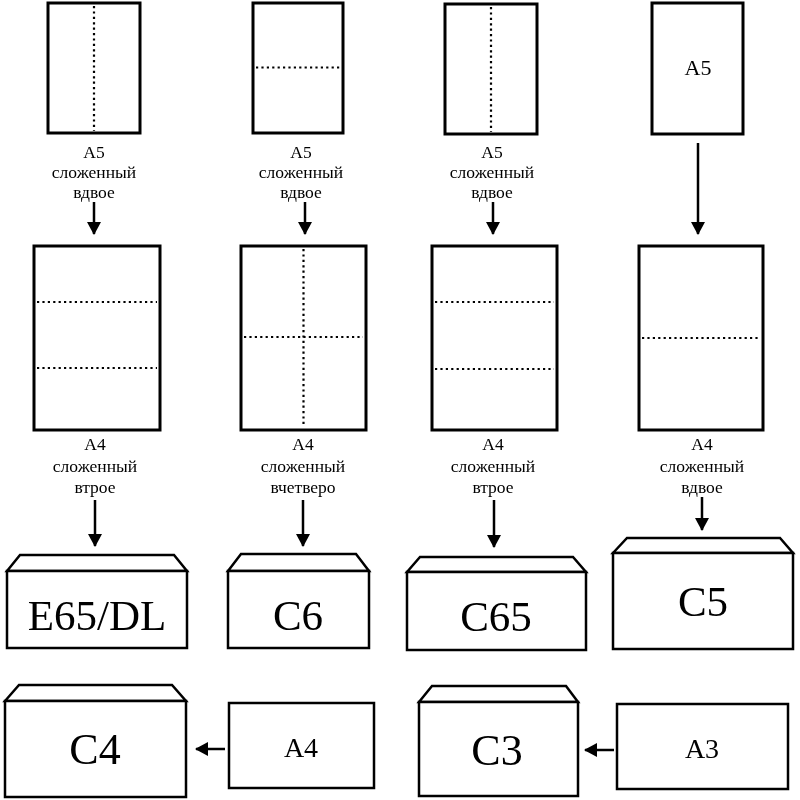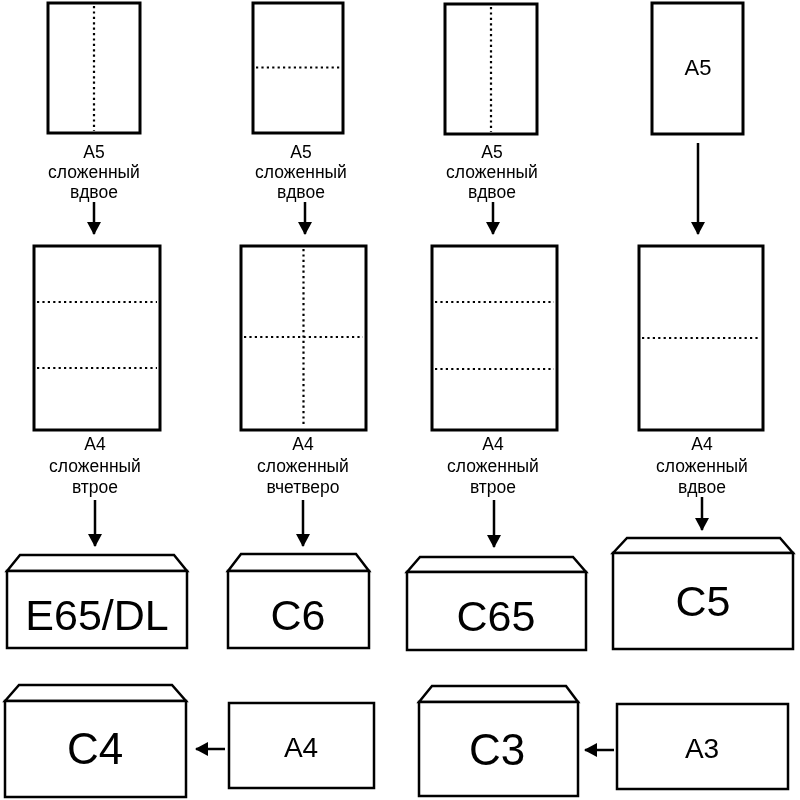--- a/index.html
+++ b/index.html
@@ -1,20 +1,20 @@
 <!DOCTYPE html>
 <html><head>
 <meta charset="utf-8">
 <style>
   html, body { margin: 0; padding: 0; background: #ffffff; }
   .stage {
     position: relative;
     width: 800px; height: 800px;
     background: #ffffff;
-    font-family: Liberation Sans, sans-serif;
+    font-family: Liberation Serif, serif;
   }
   svg { display: block; }
   .paper  { fill: #ffffff; stroke: #000000; stroke-width: 3; }
   .env    { fill: #ffffff; stroke: #000000; stroke-width: 2.5; }
   .sheet  { fill: #ffffff; stroke: #000000; stroke-width: 2.5; }
   .fold   { stroke: #000000; stroke-width: 2.2; stroke-dasharray: 2.2 3.2; fill: none; }
   .arrow  { stroke: #000000; stroke-width: 2.5; fill: none; }
   text { fill: #000000; }
   .cap       { font-size: 17.5px; text-anchor: middle; }
   .inner-lbl { font-size: 22px;   text-anchor: middle; }

